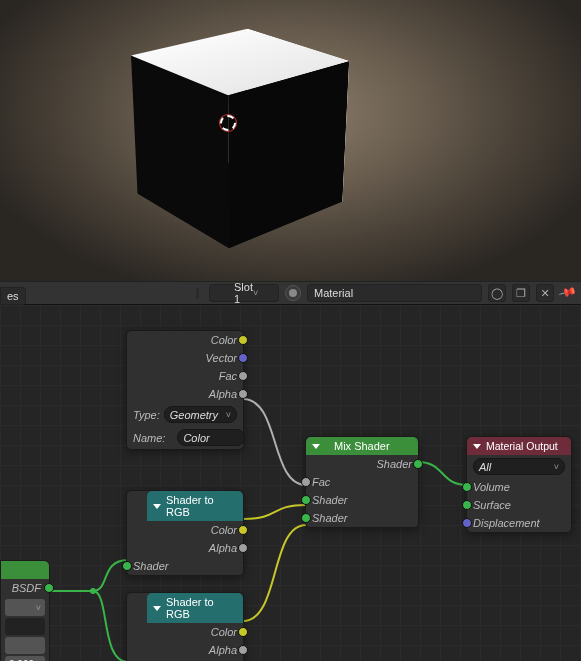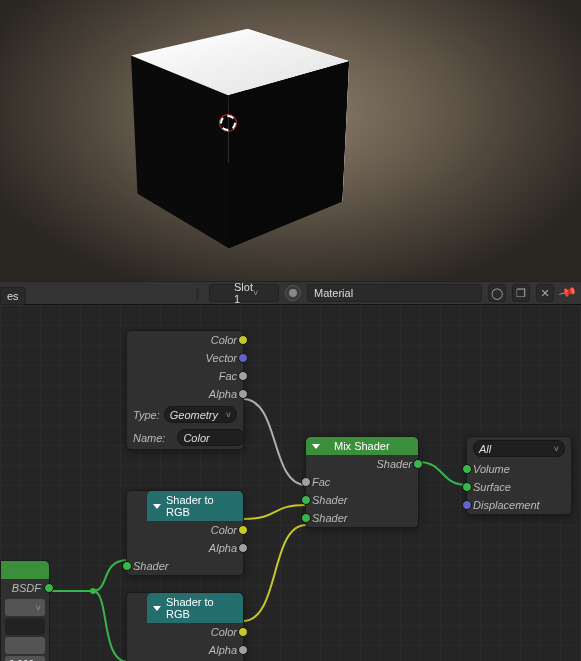--- a/index.html
+++ b/index.html
@@ -230,20 +230,24 @@
         <span class="sock in s-green"></span>
         <span class="lbl">Shader</span>
       </div>
     <div class="row">
         <span class="sock in s-green"></span>
         <span class="lbl">Shader</span>
       </div>
   </div>
 
   <div class="node" style="left:466px; top:131px; width:106px;">
+    <div class="hd hd-maroon">
+        <span class="tri"></span>
+        <span style="font-size:10.5px;">Material Output</span>
+      </div>
     <div class="row">
         <div class="field" style="flex:1;">
           <span>All</span>
           <span class="chev">˅</span>
         </div>
       </div>
     <div class="row">
         <span class="sock in s-green"></span>
         <span class="lbl">Volume</span>
       </div>

